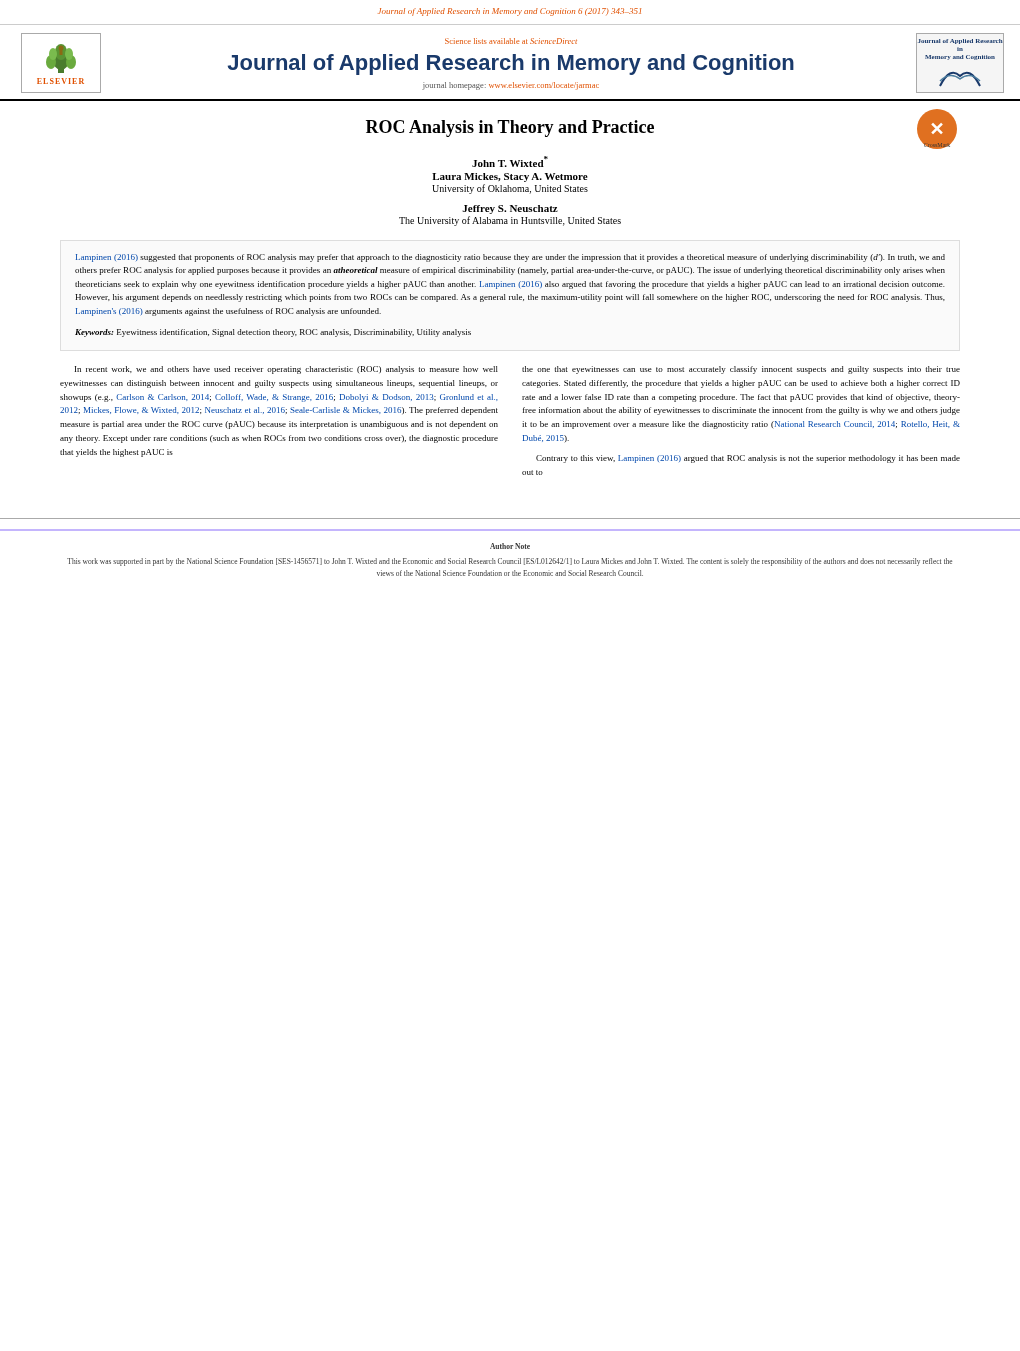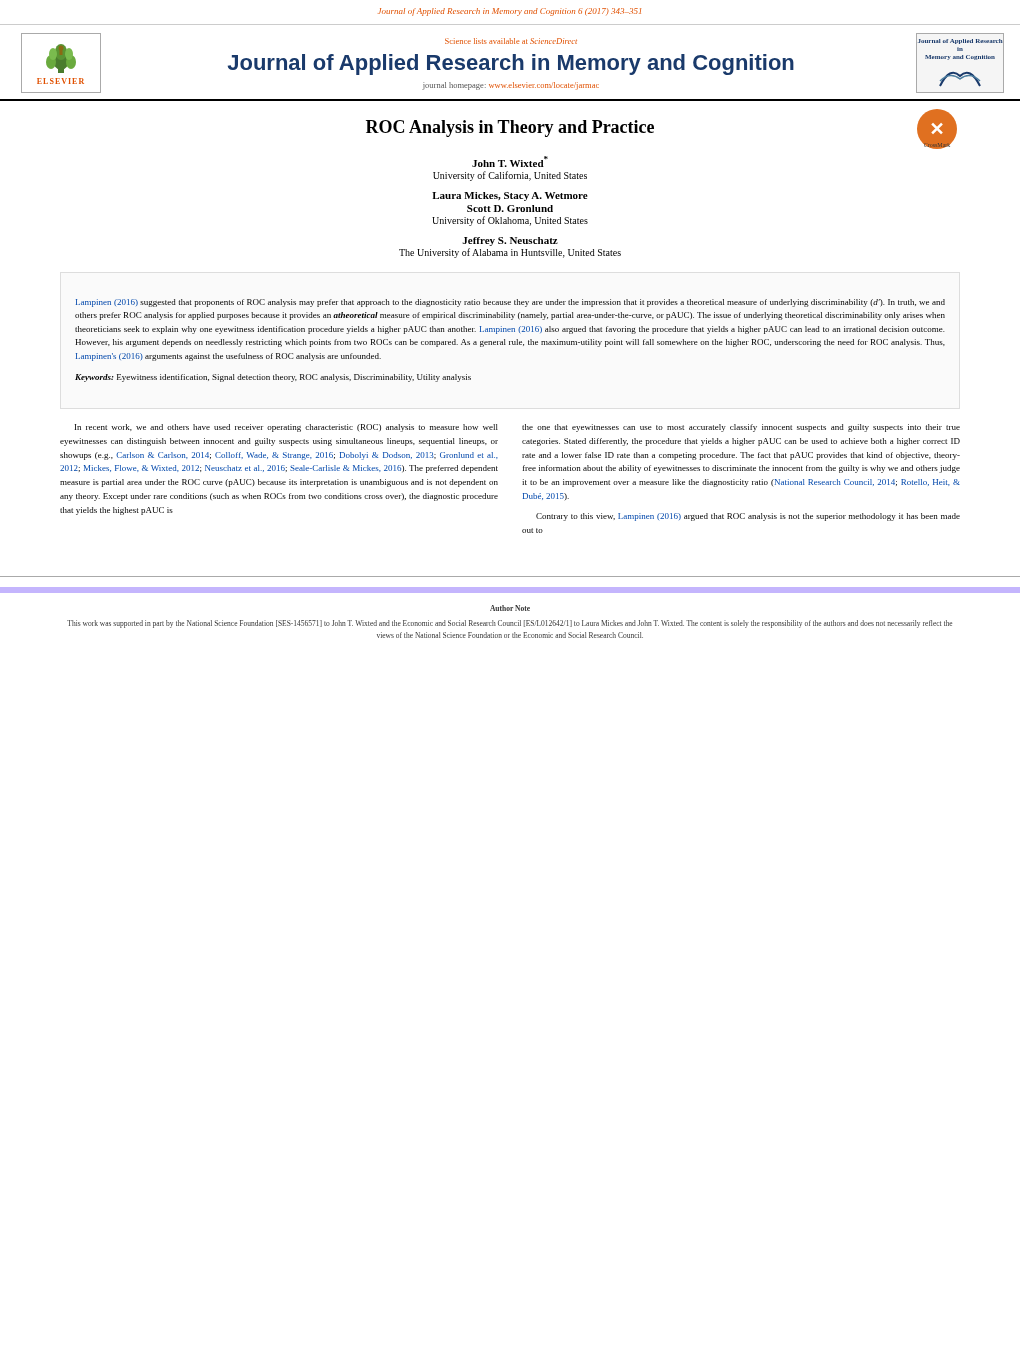--- a/index.html
+++ b/index.html
@@ -130,21 +130,21 @@
     }
 
     .author-affiliation {
       font-size: 10px;
       margin-bottom: 8px;
     }
 
     .abstract-section {
       border: 1px solid #ddd;
       background: #fafafa;
-      padding: 23px 14px;
+      padding: 10px 14px;
       margin-bottom: 12px;
       font-size: 9px;
       line-height: 1.5;
     }
 
     .abstract-text {
       text-align: justify;
     }
 
     .abstract-text a {
@@ -191,21 +191,21 @@
       margin: 16px 0 10px;
     }
 
     .footer-section {
       display: flex;
       gap: 20px;
       padding: 0 60px 16px;
       font-size: 7.5px;
       line-height: 1.5;
       color: #333;
-      border-top: 6px solid #c4b5fd;
+      border-top: 2px solid #c4b5fd;
       padding-top: 10px;
     }
 
     .footer-left {
       flex: 1;
       text-align: center;
     }
 
     .footer-right {
       flex: 1;
@@ -282,25 +282,23 @@
       <svg width="45" height="45" viewBox="0 0 45 45">
         <circle cx="22" cy="22" r="20" fill="#e07020"></circle>
         <text x="22" y="28" text-anchor="middle" font-size="18" fill="white" font-weight="bold">✕</text>
         <text x="22" y="40" text-anchor="middle" font-size="6" fill="#333">CrossMark</text>
       </svg>
     </div>
   </div>
 
   <div class="authors-section">
     <div class="author-name">John T. Wixted<sup>*</sup></div>
-    <div class="author-affiliation">University of California, United States</div>
 
     <div class="author-name">Laura Mickes, Stacy A. Wetmore</div>
 
-    <div class="author-name">Scott D. Gronlund</div>
     <div class="author-affiliation">University of Oklahoma, United States</div>
 
     <div class="author-name">Jeffrey S. Neuschatz</div>
     <div class="author-affiliation">The University of Alabama in Huntsville, United States</div>
   </div>
 
   <div class="abstract-section">
     <div class="abstract-text">
       <a href="#">Lampinen (2016)</a>
       suggested that proponents of ROC analysis may prefer that approach to the diagnosticity ratio

